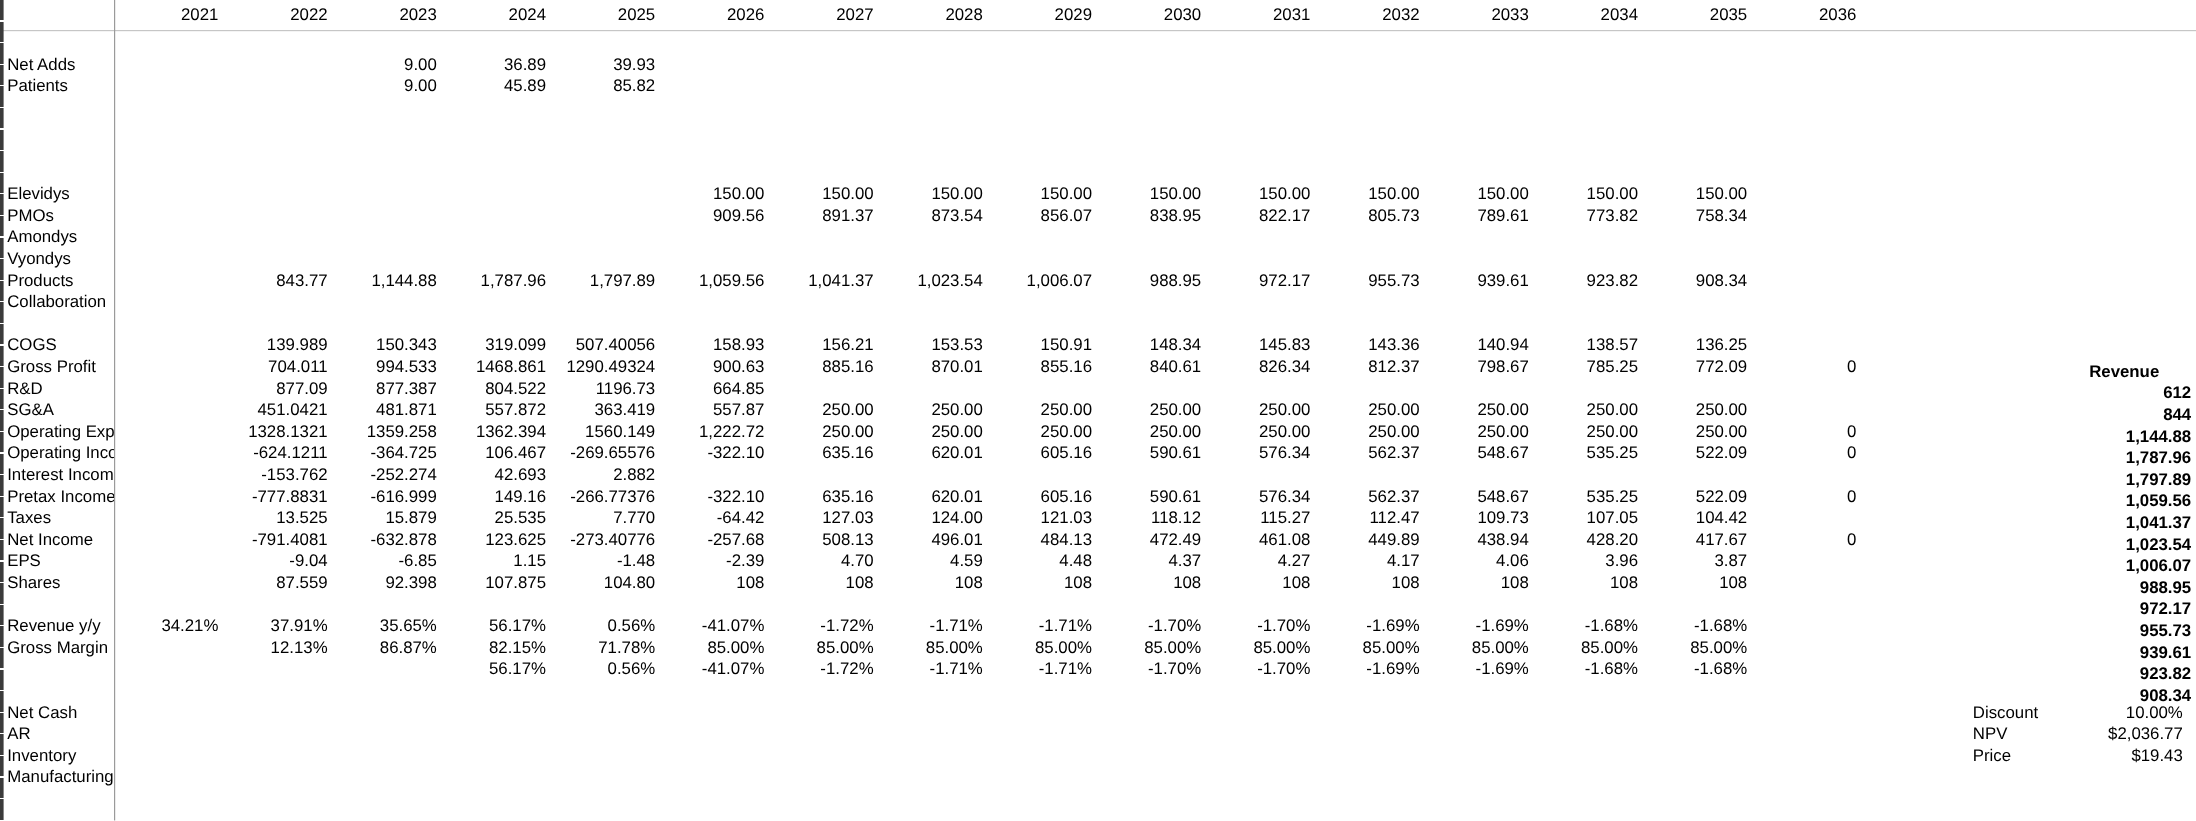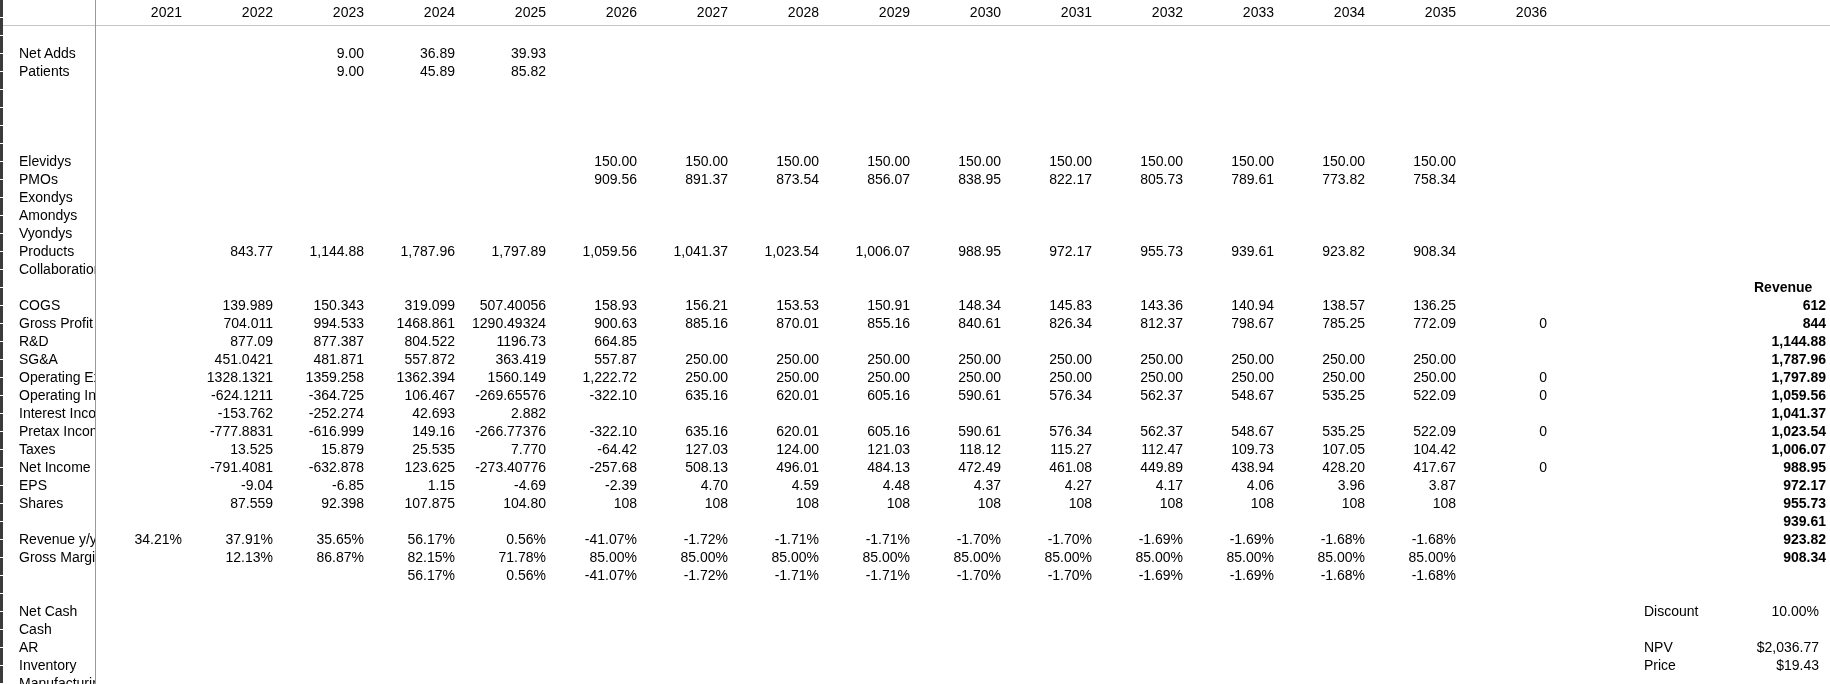--- a/index.html
+++ b/index.html
@@ -6,21 +6,21 @@
     --bg:#ffffff; --text:#000000; --vline:#9a9a9a; --hline:#c6c6c6; --strip:#3b3b3b;
   }
   *{margin:0;padding:0;box-sizing:border-box;}
   html,body{width:1830px;height:684px;overflow:hidden;background:var(--bg);}
   body{font-family:"Liberation Sans","DejaVu Sans",sans-serif;font-size:14px;color:var(--text);}
   #sheet{position:relative;width:1830px;height:684px;background:var(--bg);overflow:hidden;}
   #grid{position:absolute;top:0;left:0;width:1830px;}
   .row{display:flex;height:18px;line-height:18px;white-space:nowrap;align-items:flex-end;}
   .row.header-row{height:26px;line-height:26px;border-bottom:1px solid var(--hline);}
   .row.bold{font-weight:bold;flex-direction:column;}
-  .lbl{width:95px;padding-left:19px;overflow:hidden;flex:none;}
+  .lbl{width:95px;padding-left:6px;overflow:hidden;flex:none;margin-top:40px;}
   .cell{width:91px;padding-right:4px;text-align:right;overflow:hidden;flex:none;}
   .spacer{width:93px;flex:none;}
   .side-lbl{width:100px;flex:none;overflow:hidden;}
   .side-val{width:86px;padding-right:11px;text-align:right;flex:none;overflow:hidden;margin-top:32px;}
   #rowstrip{position:absolute;left:0;top:0;width:3px;height:684px;z-index:5;
     background:repeating-linear-gradient(to bottom,var(--strip) 0px,var(--strip) 17px,#ffffff 17px,#ffffff 18px);}
   #vline{position:absolute;left:95px;top:0;width:1px;height:684px;background:var(--vline);z-index:4;}
 </style>
 </head>
 <body>
@@ -243,42 +243,20 @@
         <div class="cell">805.73</div>
         <div class="cell">789.61</div>
         <div class="cell">773.82</div>
         <div class="cell">758.34</div>
         <div class="cell"></div>
         <div class="spacer"></div>
         <div class="side-lbl"></div>
         <div class="side-val"></div>
       </div>
       <div class="row">
-        <div class="lbl">Exondys</div>
-        <div class="cell"></div>
-        <div class="cell"></div>
-        <div class="cell"></div>
-        <div class="cell"></div>
-        <div class="cell"></div>
-        <div class="cell"></div>
-        <div class="cell"></div>
-        <div class="cell"></div>
-        <div class="cell"></div>
-        <div class="cell"></div>
-        <div class="cell"></div>
-        <div class="cell"></div>
-        <div class="cell"></div>
-        <div class="cell"></div>
-        <div class="cell"></div>
-        <div class="cell"></div>
-        <div class="spacer"></div>
-        <div class="side-lbl"></div>
-        <div class="side-val"></div>
-      </div>
-      <div class="row">
         <div class="lbl">Amondys</div>
         <div class="cell"></div>
         <div class="cell"></div>
         <div class="cell"></div>
         <div class="cell"></div>
         <div class="cell"></div>
         <div class="cell"></div>
         <div class="cell"></div>
         <div class="cell"></div>
         <div class="cell"></div>
@@ -600,21 +578,21 @@
         <div class="spacer"></div>
         <div class="side-lbl"></div>
         <div class="side-val"></div>
       </div>
       <div class="row">
         <div class="lbl">EPS</div>
         <div class="cell"></div>
         <div class="cell">-9.04</div>
         <div class="cell">-6.85</div>
         <div class="cell">1.15</div>
-        <div class="cell">-4.69</div>
+        <div class="cell">-1.48</div>
         <div class="cell">-2.39</div>
         <div class="cell">4.70</div>
         <div class="cell">4.59</div>
         <div class="cell">4.48</div>
         <div class="cell">4.37</div>
         <div class="cell">4.27</div>
         <div class="cell">4.17</div>
         <div class="cell">4.06</div>
         <div class="cell">3.96</div>
         <div class="cell">3.87</div>
@@ -771,42 +749,20 @@
         <div class="cell"></div>
         <div class="cell"></div>
         <div class="cell"></div>
         <div class="cell"></div>
         <div class="cell"></div>
         <div class="spacer"></div>
         <div class="side-lbl">Discount</div>
         <div class="side-val">10.00%</div>
       </div>
       <div class="row">
-        <div class="lbl">Cash</div>
-        <div class="cell"></div>
-        <div class="cell"></div>
-        <div class="cell"></div>
-        <div class="cell"></div>
-        <div class="cell"></div>
-        <div class="cell"></div>
-        <div class="cell"></div>
-        <div class="cell"></div>
-        <div class="cell"></div>
-        <div class="cell"></div>
-        <div class="cell"></div>
-        <div class="cell"></div>
-        <div class="cell"></div>
-        <div class="cell"></div>
-        <div class="cell"></div>
-        <div class="cell"></div>
-        <div class="spacer"></div>
-        <div class="side-lbl"></div>
-        <div class="side-val"></div>
-      </div>
-      <div class="row">
         <div class="lbl">AR</div>
         <div class="cell"></div>
         <div class="cell"></div>
         <div class="cell"></div>
         <div class="cell"></div>
         <div class="cell"></div>
         <div class="cell"></div>
         <div class="cell"></div>
         <div class="cell"></div>
         <div class="cell"></div>

